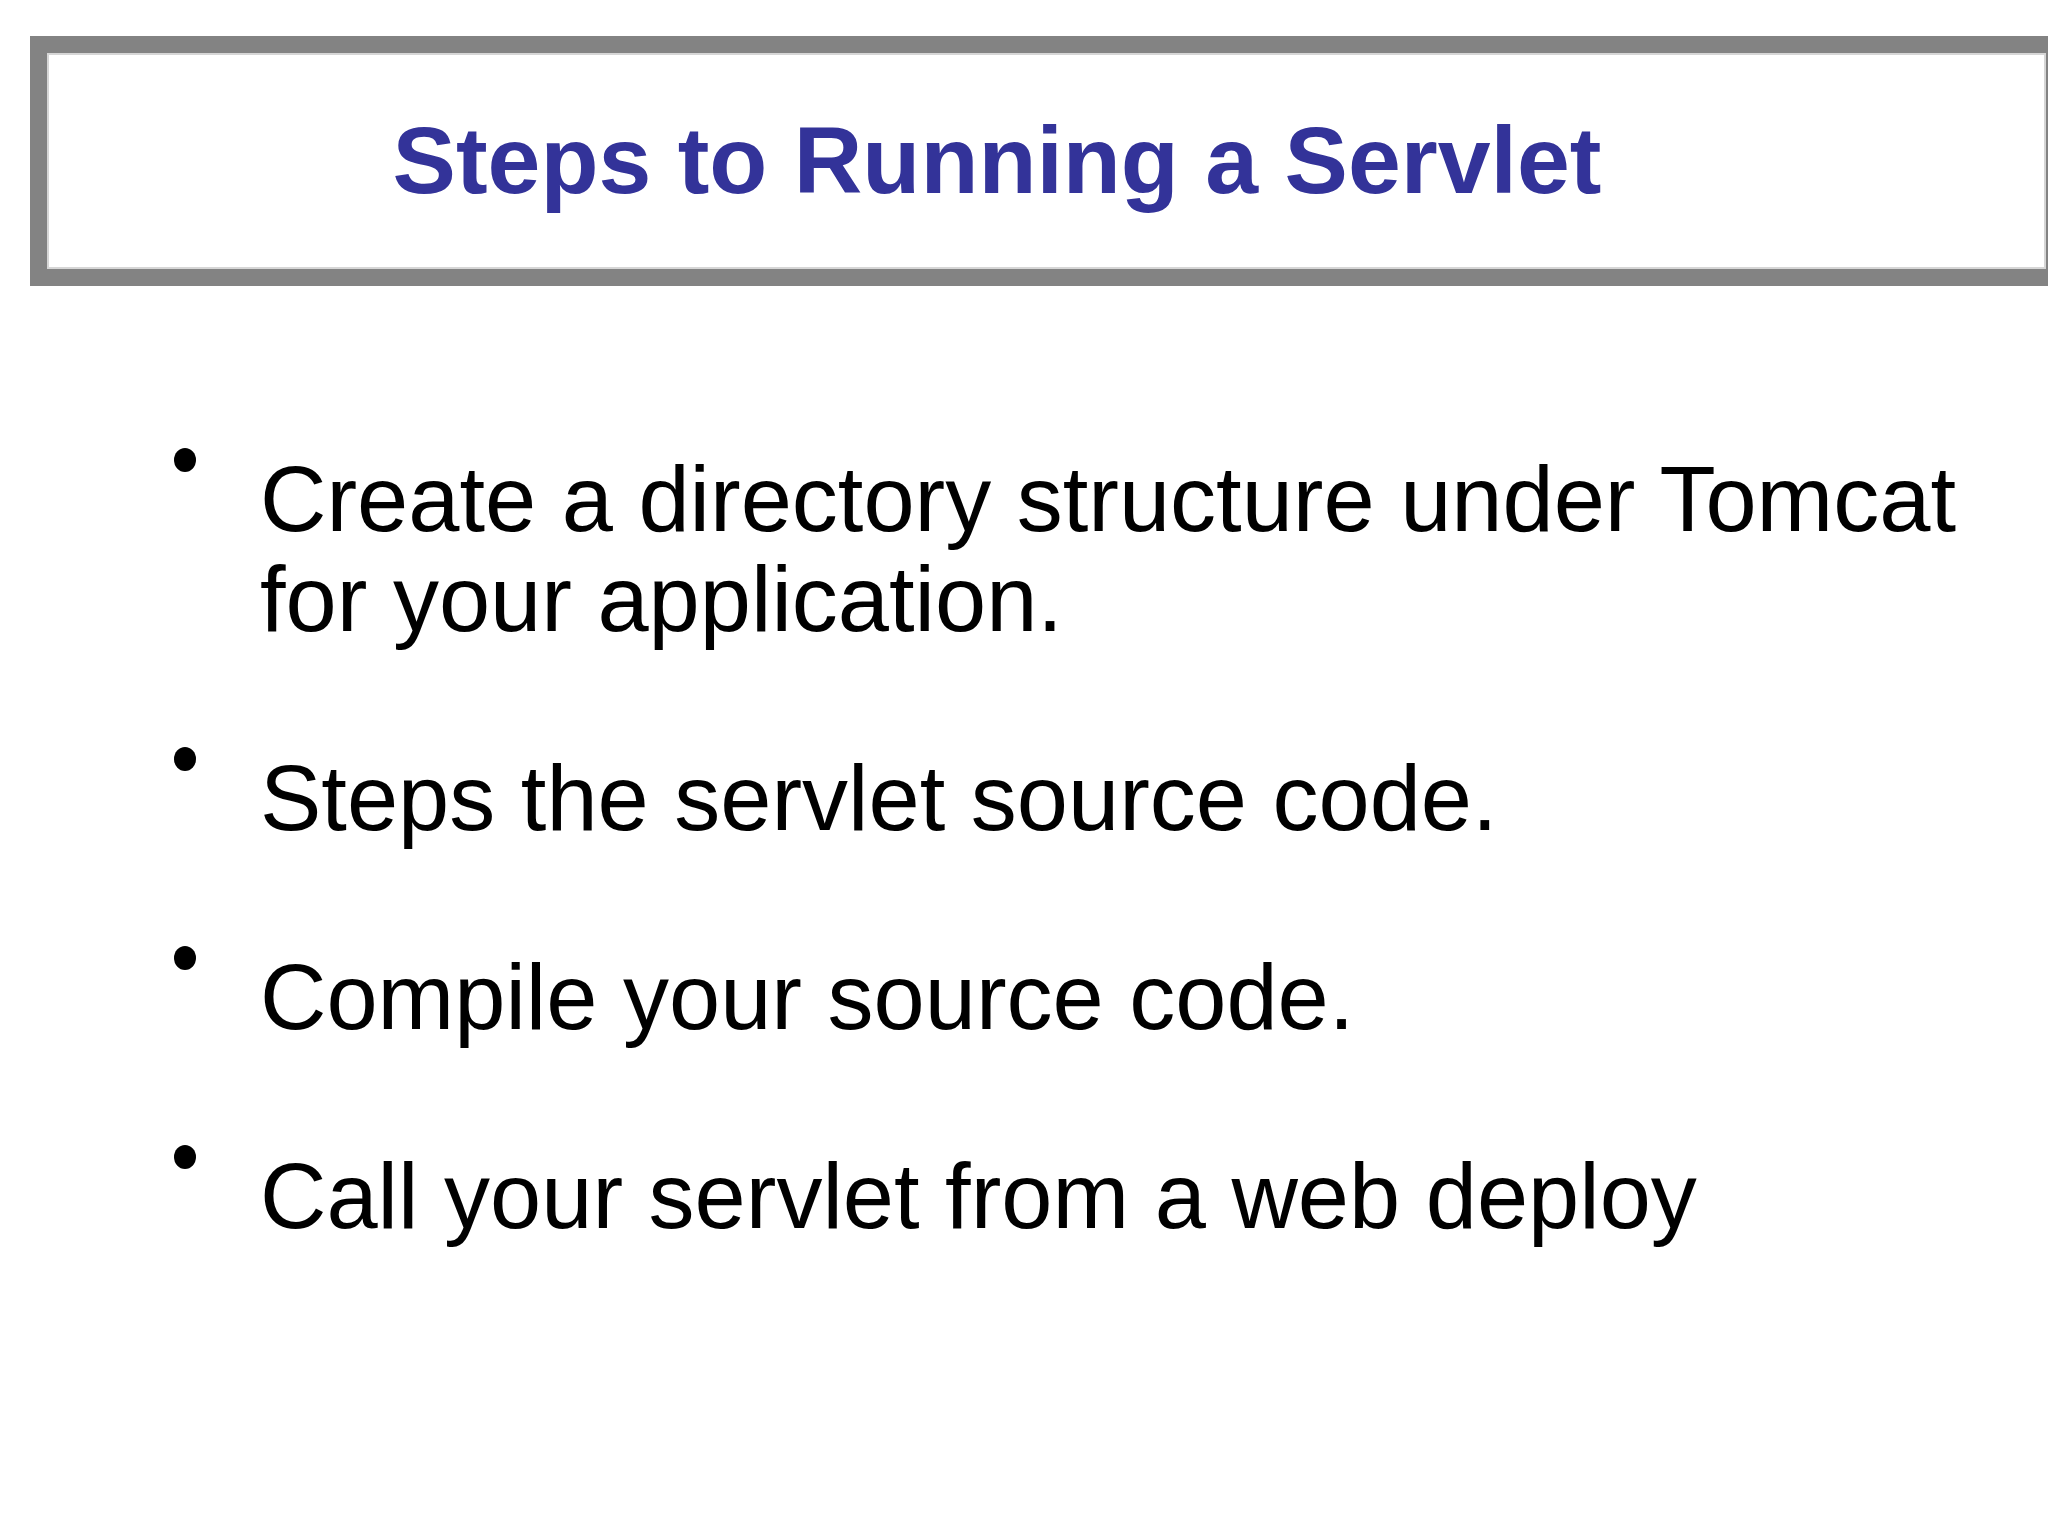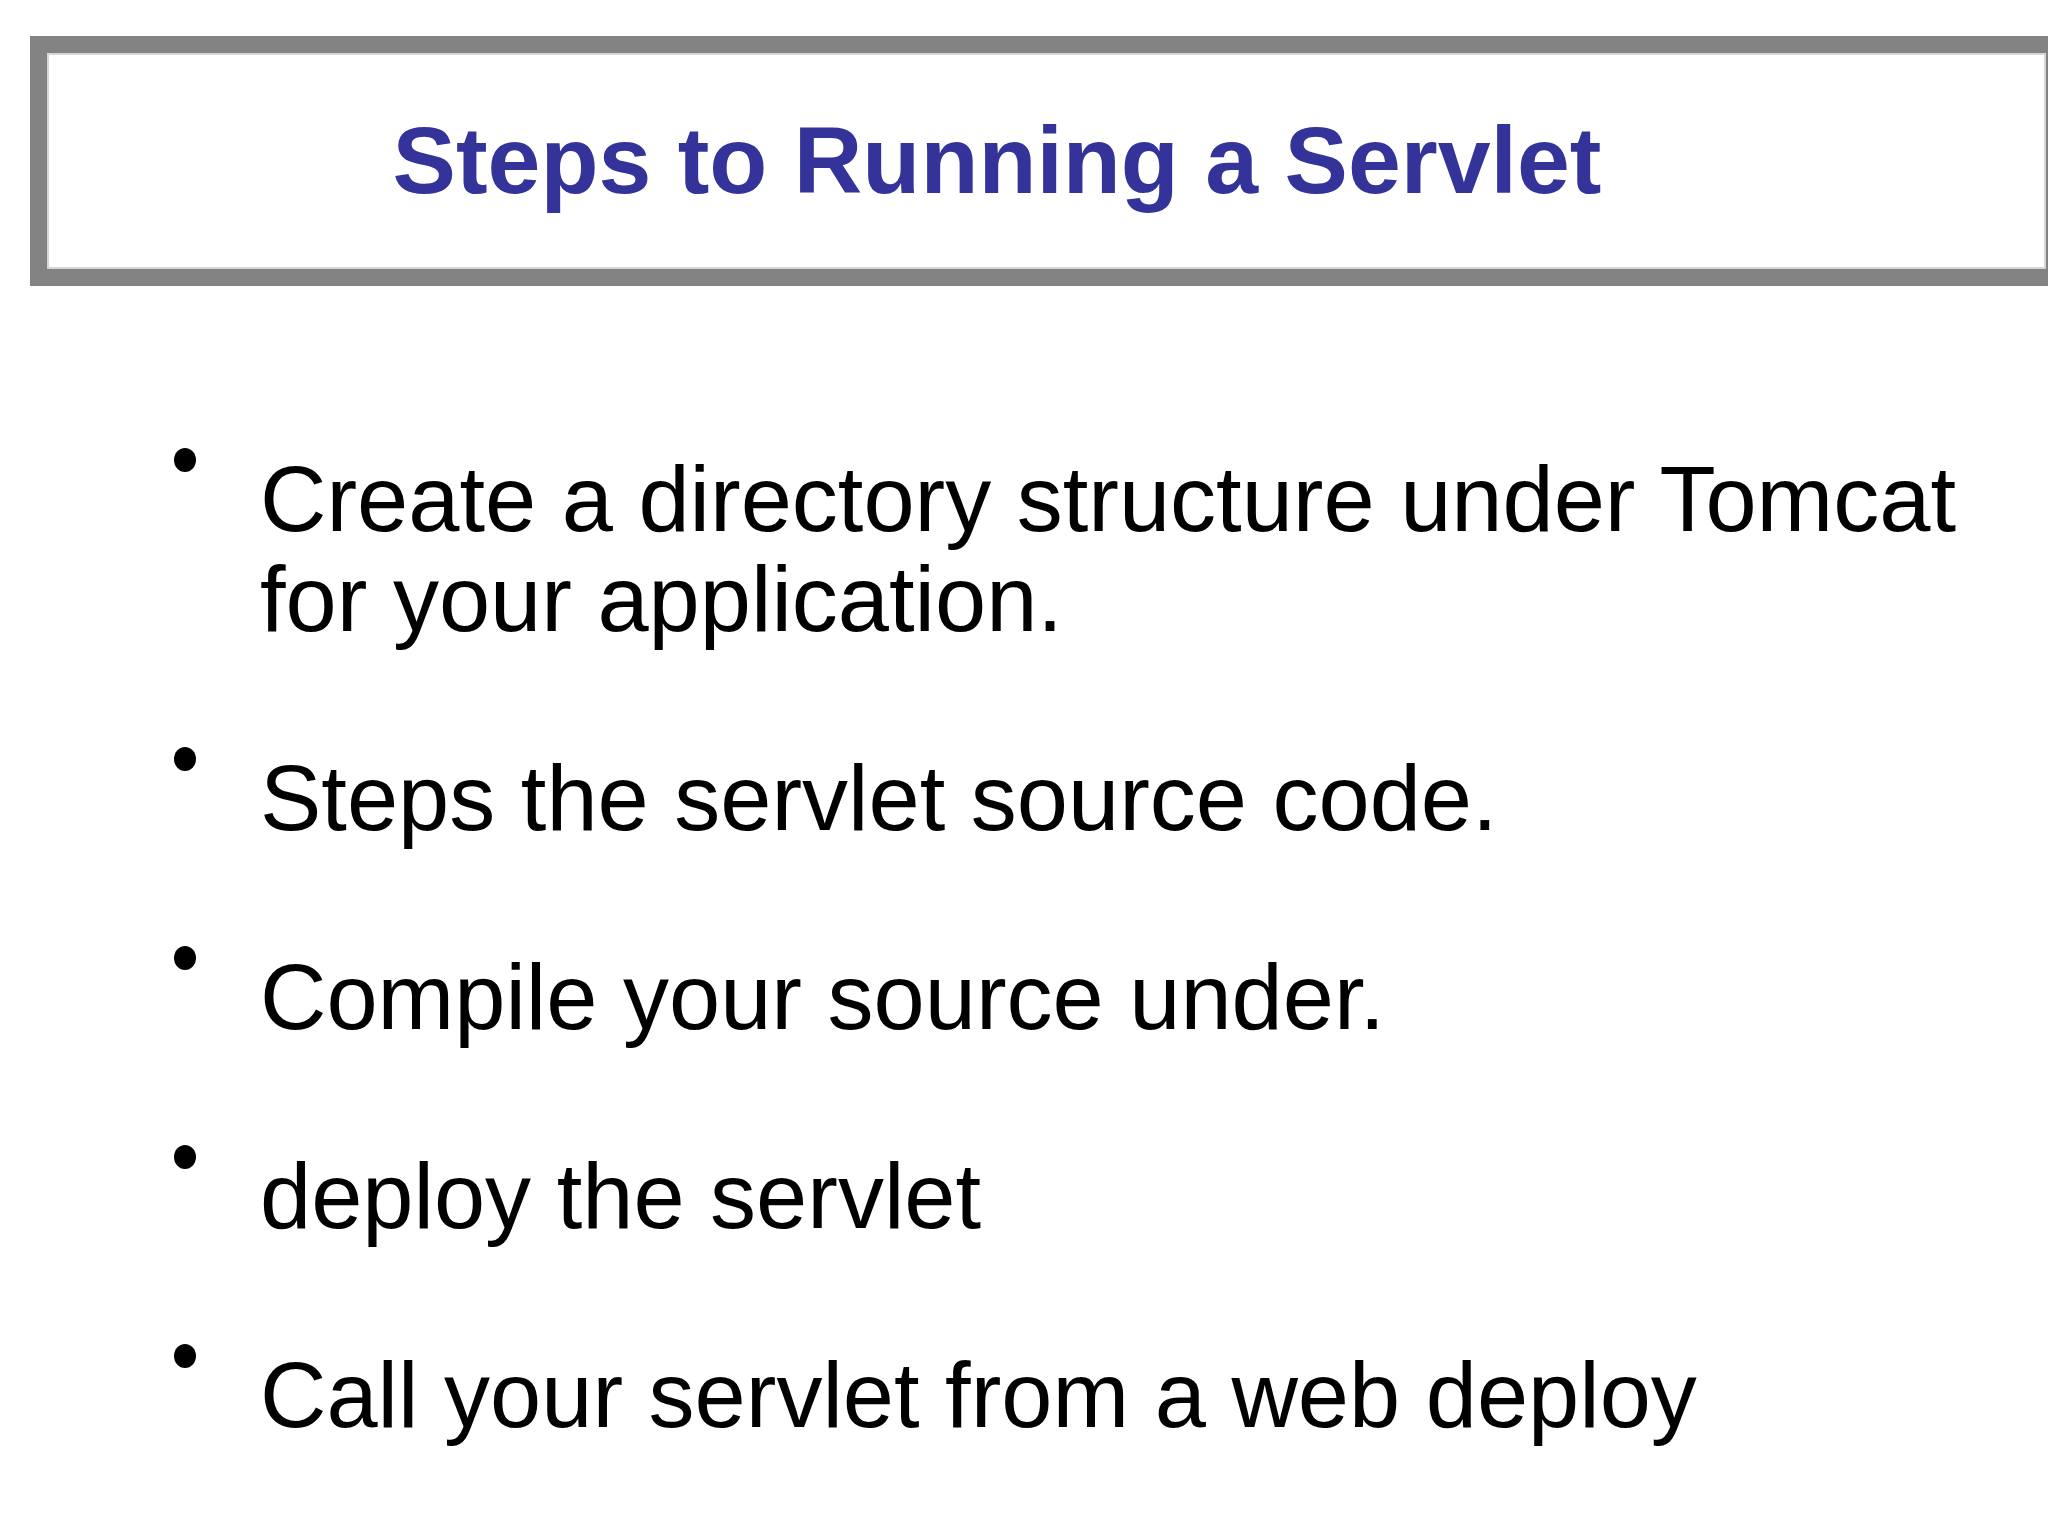--- a/index.html
+++ b/index.html
@@ -95,27 +95,21 @@
     <li class="bullet-item">
       <span class="bullet-marker">
           <span class="bullet-dot"></span>
         </span>
       <span class="bullet-text">Steps the servlet source code.</span>
     </li>
     <li class="bullet-item">
       <span class="bullet-marker">
           <span class="bullet-dot"></span>
         </span>
-      <span class="bullet-text">Compile your source under.</span>
-    </li>
-    <li class="bullet-item">
-      <span class="bullet-marker">
-          <span class="bullet-dot"></span>
-        </span>
-      <span class="bullet-text">deploy the servlet</span>
+      <span class="bullet-text">Compile your source code.</span>
     </li>
     <li class="bullet-item">
       <span class="bullet-marker">
           <span class="bullet-dot"></span>
         </span>
       <span class="bullet-text">Call your servlet from a web deploy</span>
     </li>
   </ul>
 
 </div>

